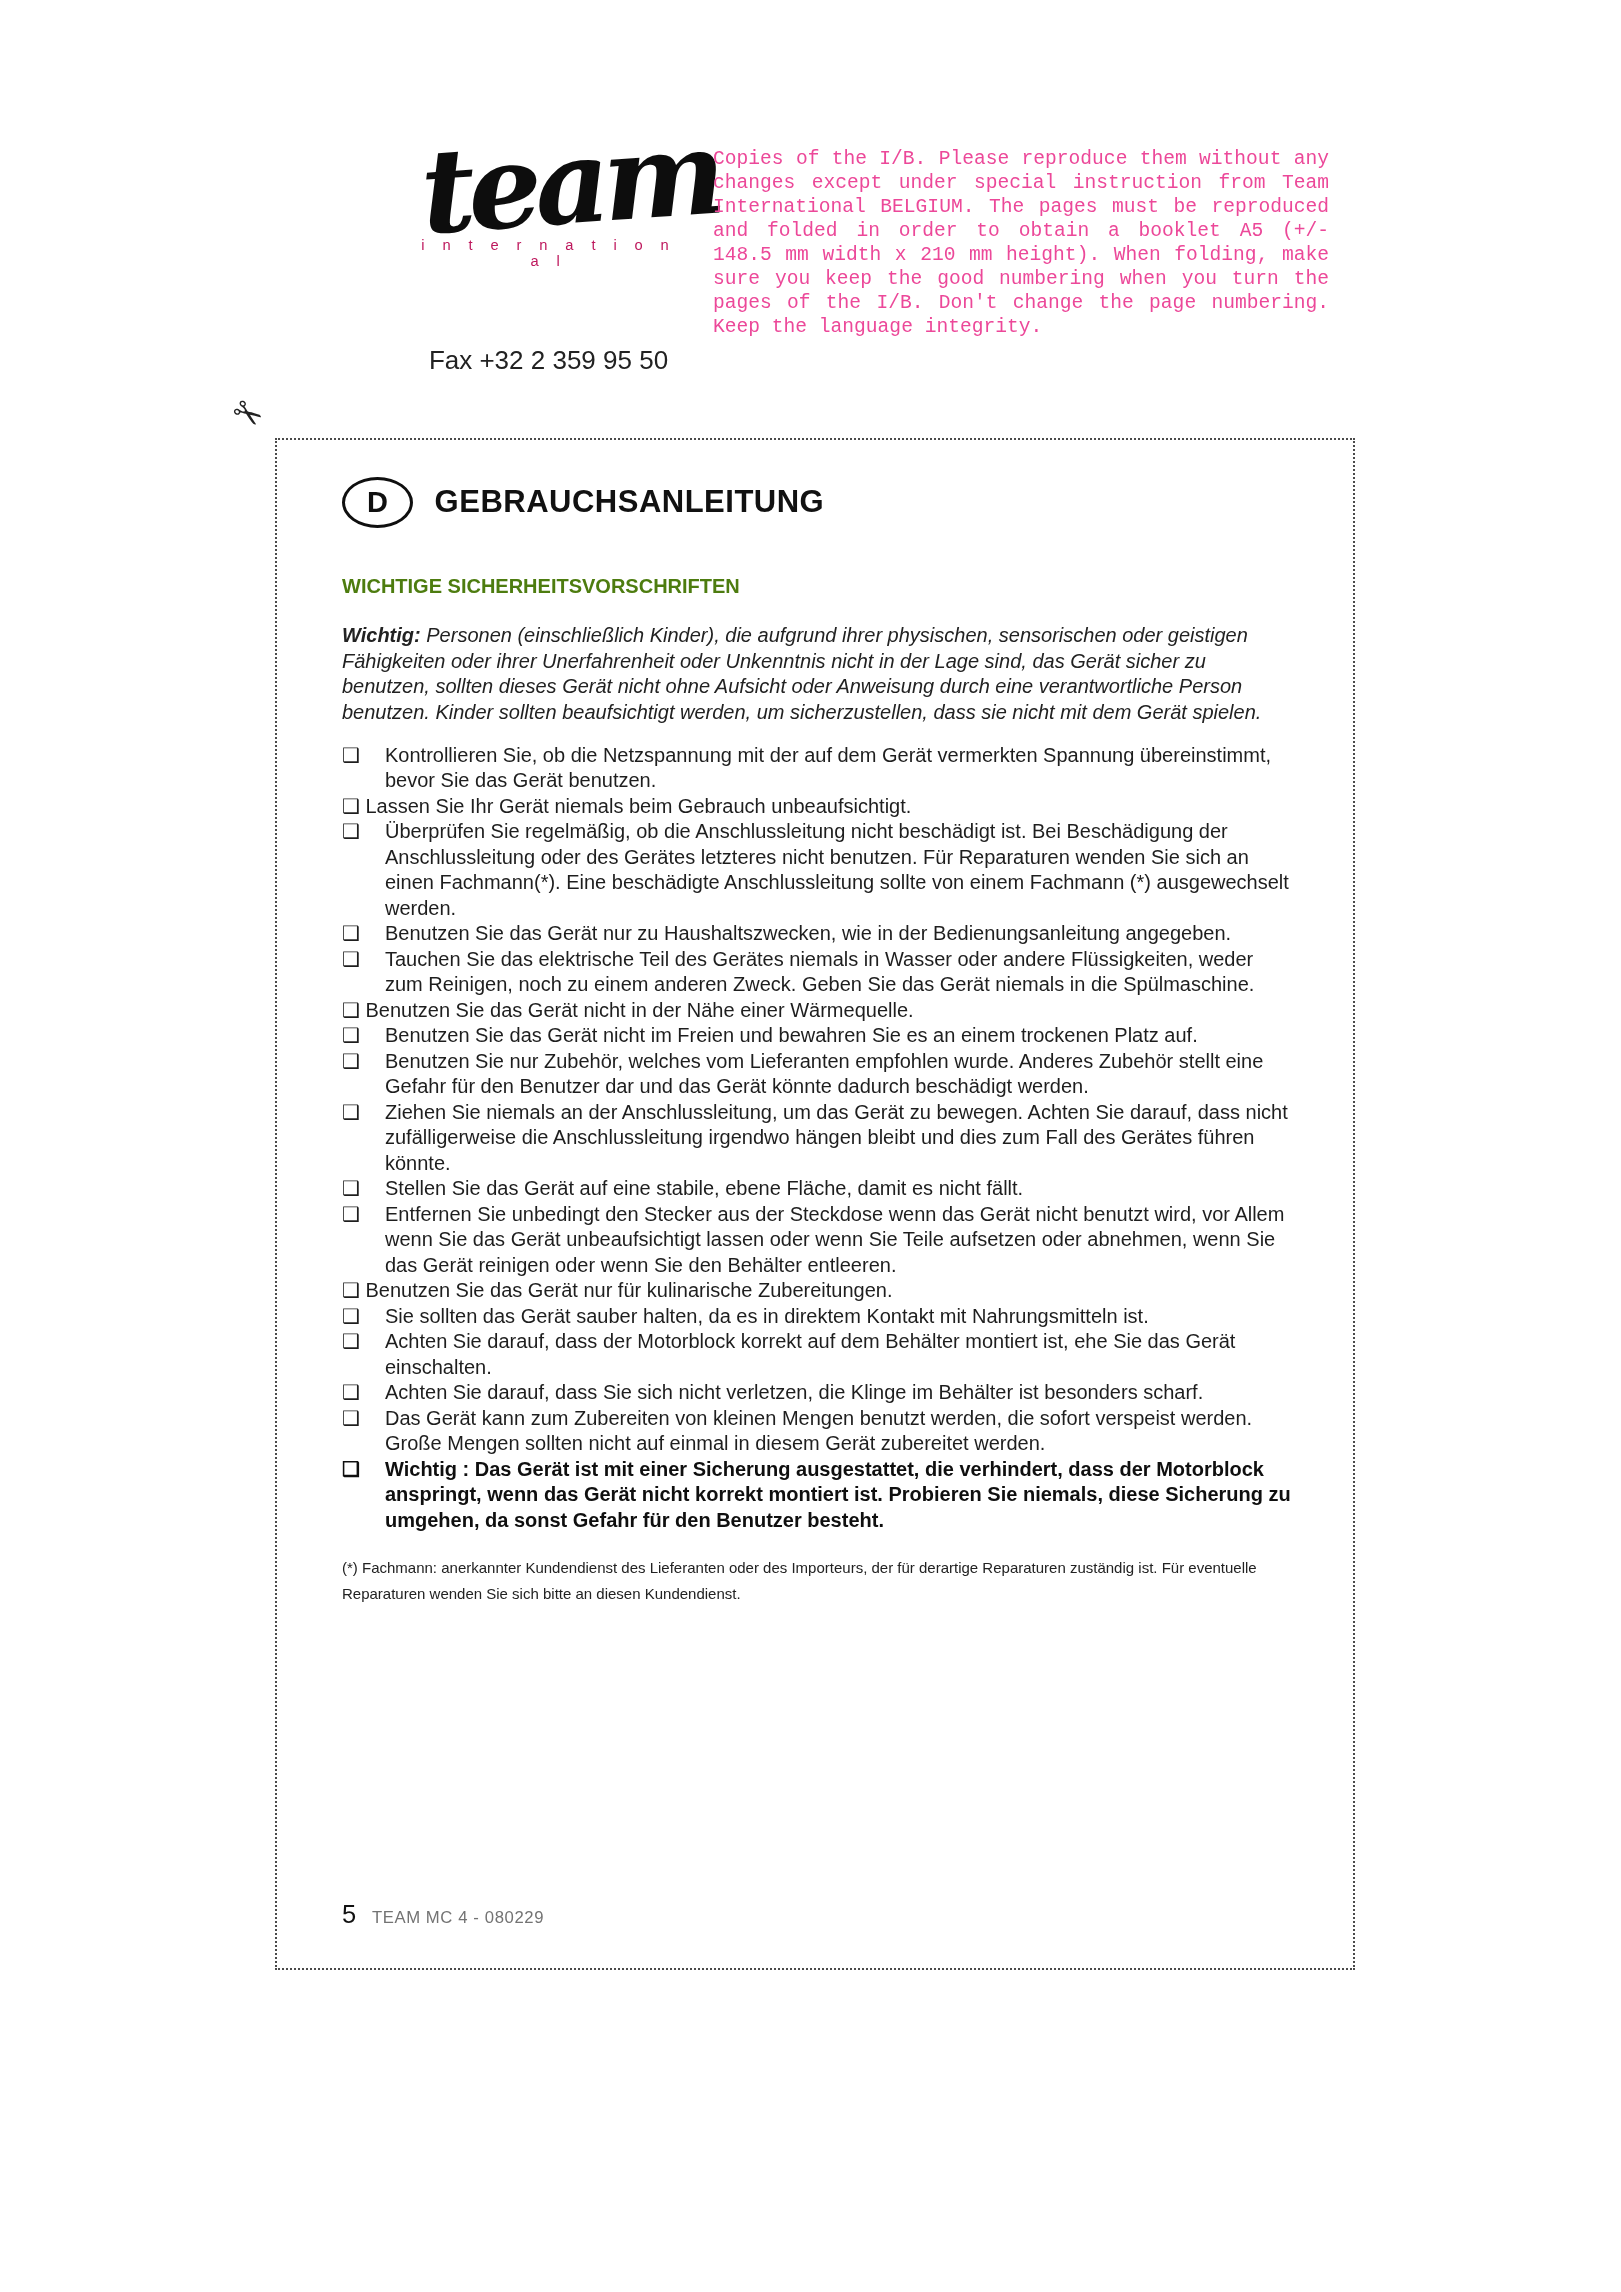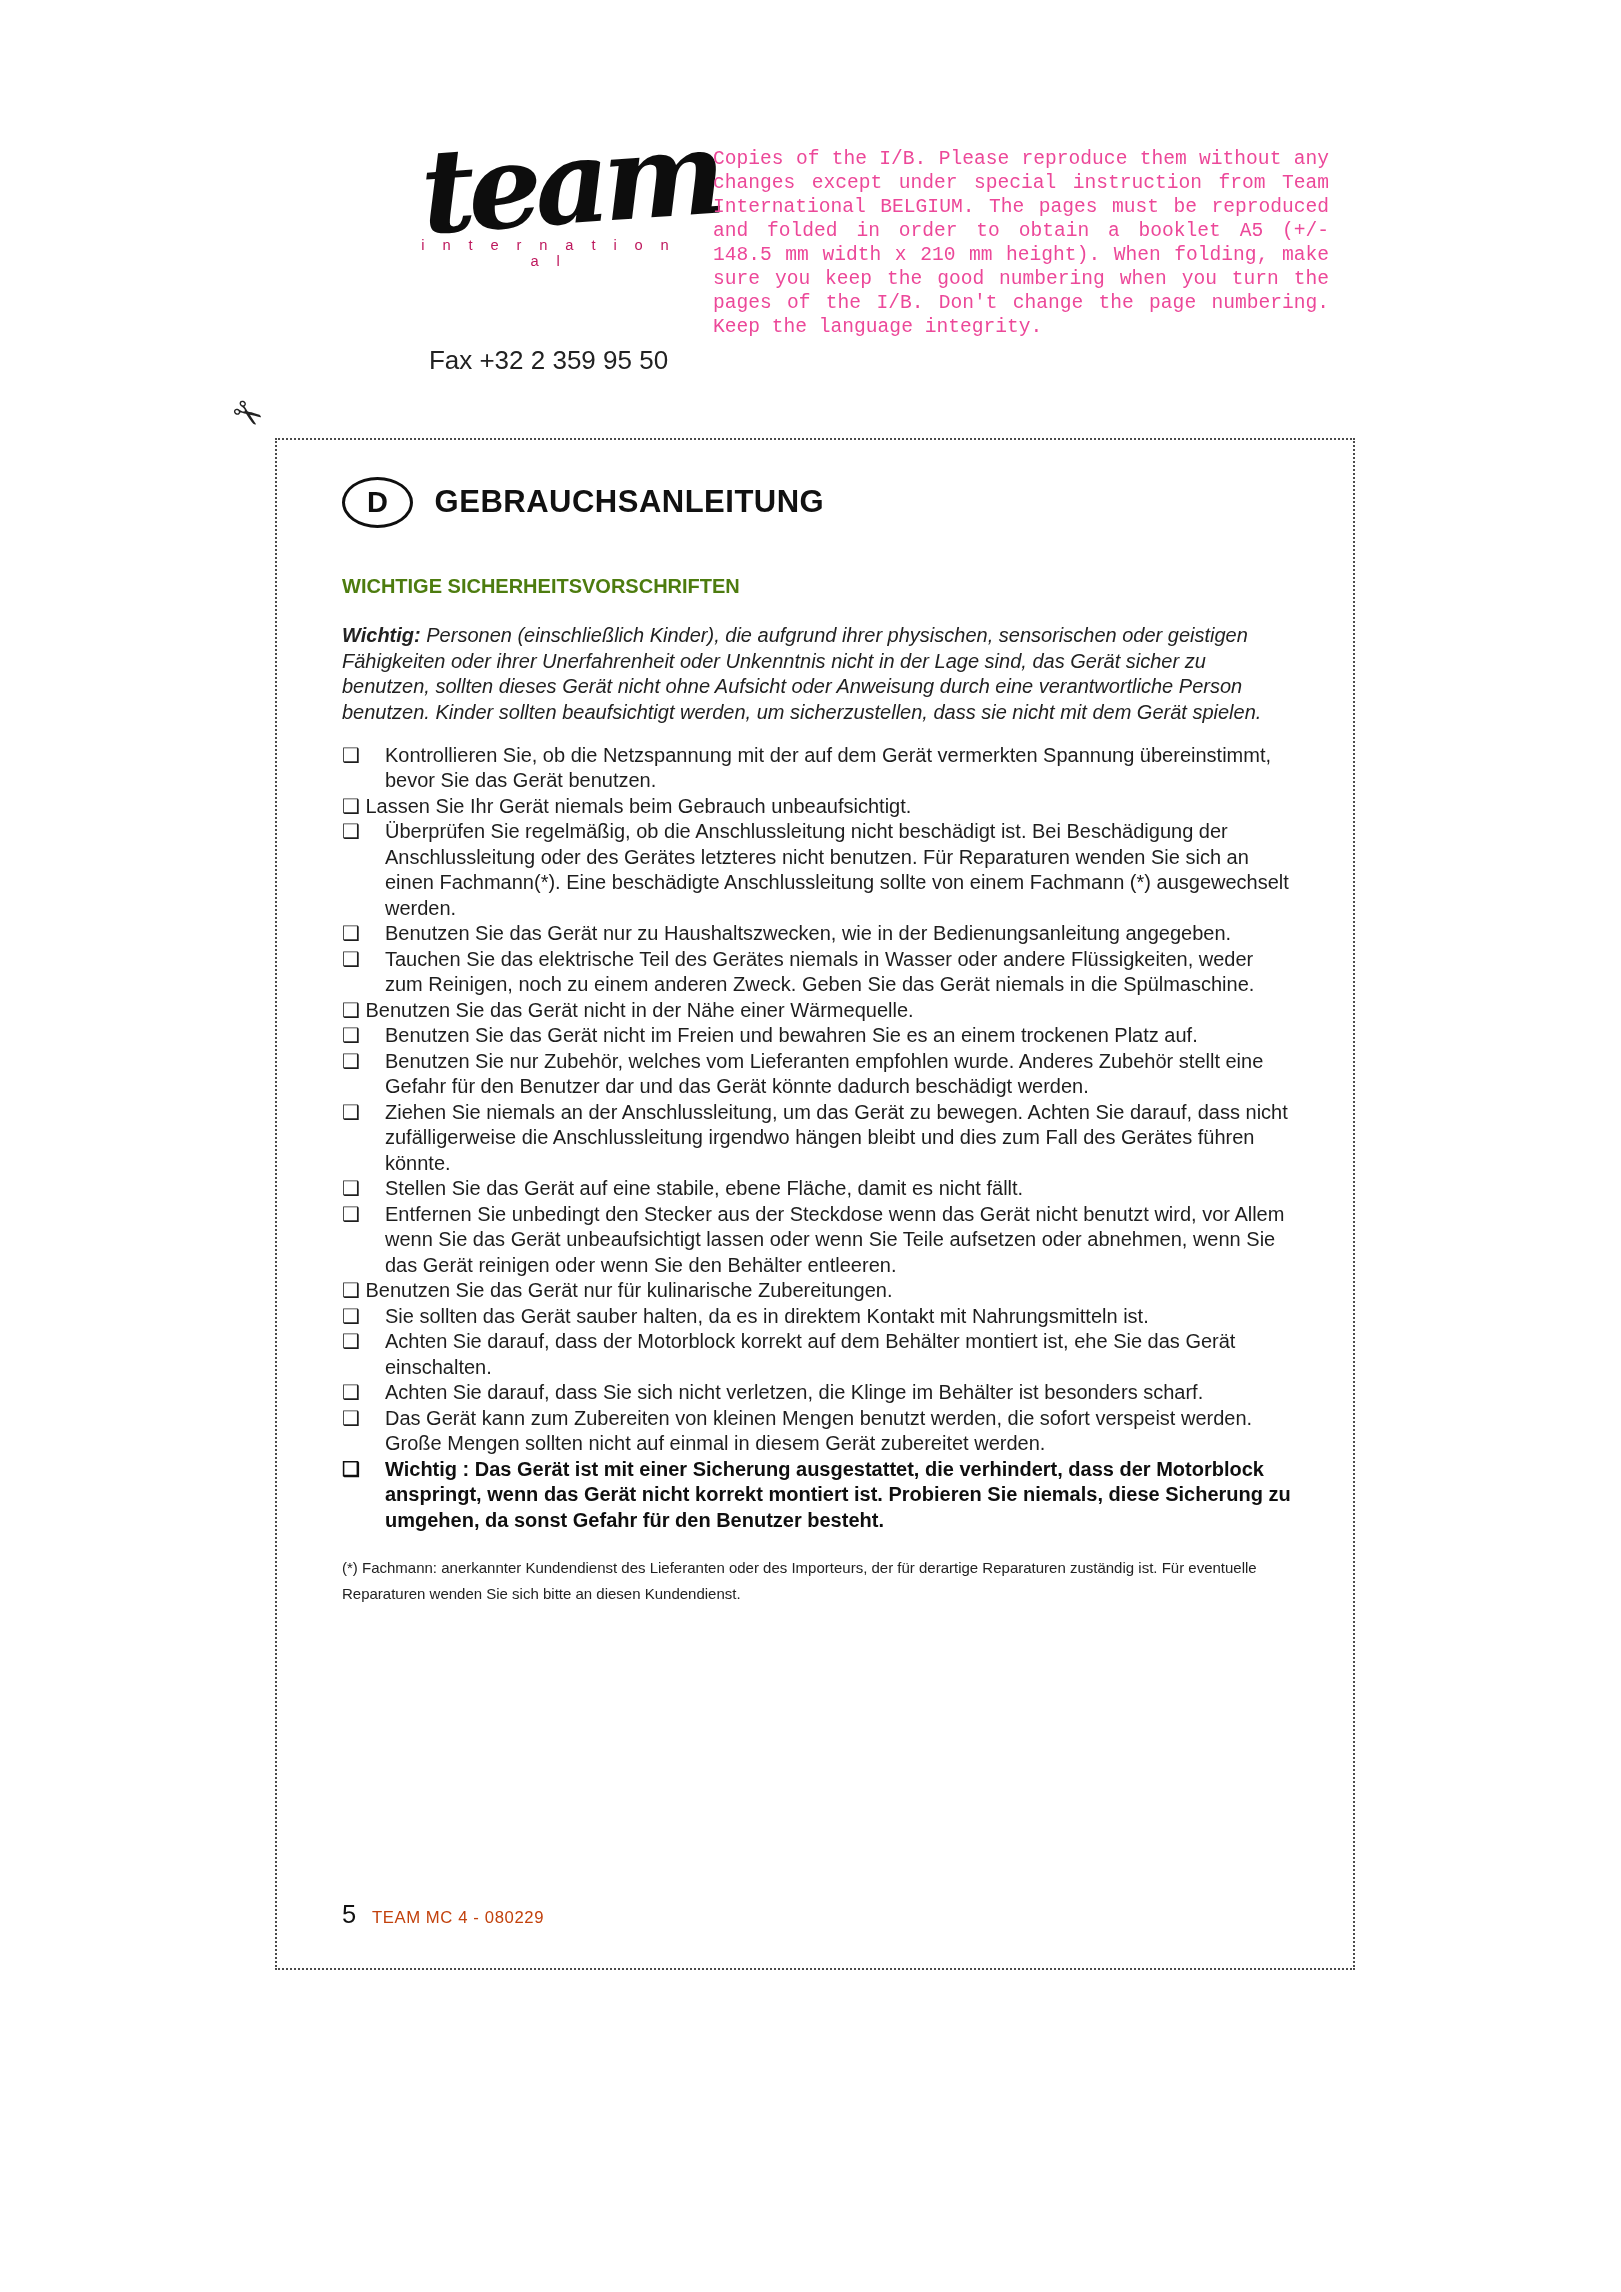--- a/index.html
+++ b/index.html
@@ -68,21 +68,21 @@
   .item { display:flex; }
   .item .bullet { flex:0 0 43px; }
   .item.tight .bullet { flex:0 0 23.5px; }
   .item .txt { flex:1 1 auto; }
   .item.bold .txt, .item.bold .bullet { font-weight:bold; color:#0f0f0f; }
 
   .footnote { margin-top:22px; font-size:15px; line-height:25.5px; color:#222; }
 
   .pagefoot { position:absolute; left:65px; bottom:39px; display:flex; align-items:baseline; gap:15.7px; }
   .pagefoot .num { font-size:25.5px; color:#111; }
-  .pagefoot .code { font-size:16.7px; letter-spacing:0.6px; color:#c2410c; }
+  .pagefoot .code { font-size:16.7px; letter-spacing:0.6px; color:#737373; }
 
   .assembly {
     position:absolute; top:1996px; left:0; width:100%;
     text-align:center; font-size:21.6px; letter-spacing:0.4px; color:#222;
   }
 </style>
 </head>
 <body>
 
 <div class="page">

